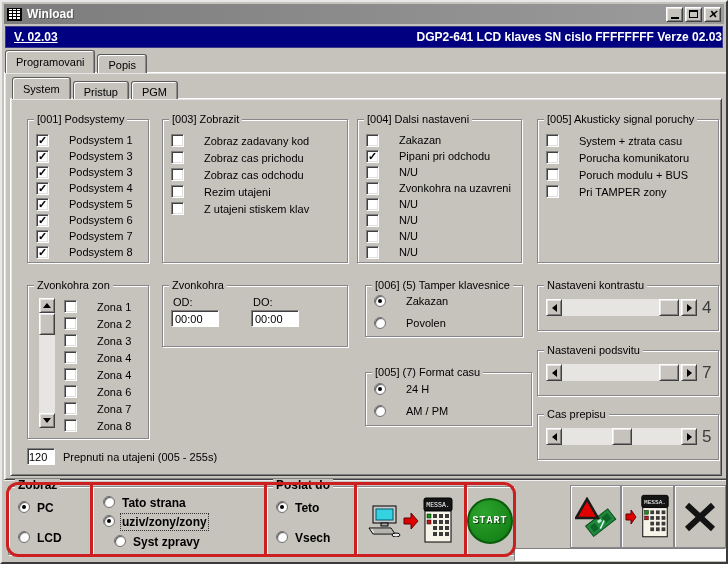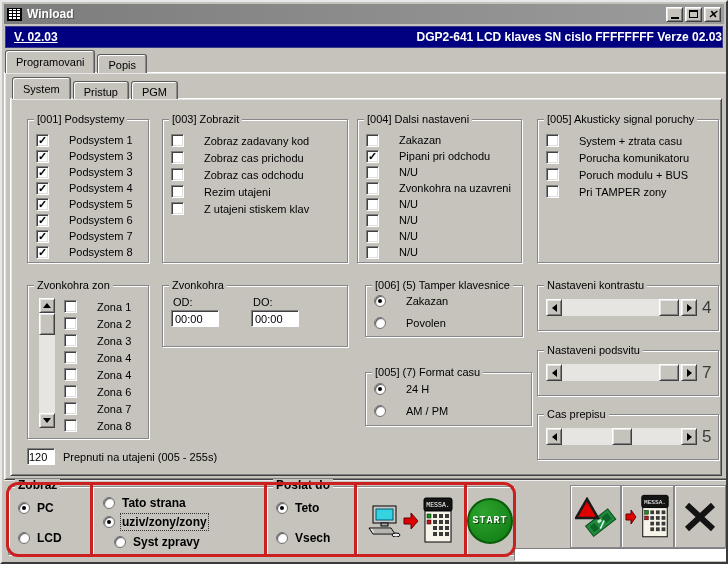--- a/index.html
+++ b/index.html
@@ -67,21 +67,21 @@
   .hscroll{flex:1;height:17px;display:flex}
   .hscroll .sb{width:16px;height:17px}
   .htrack{flex:1;background:#e7e5e1;position:relative}
   .hthumb{position:absolute;top:0;height:100%;width:20px;background:#c6c3bd;border:1px solid;border-color:#fff #404040 #404040 #fff;box-shadow:inset 1px 1px 0 #e6e6e6,inset -1px -1px 0 #808080}
   .sval{font-size:17px;color:#3c3c3c;width:12px;text-align:left}
 
   
   .bottom{position:absolute;top:478px;left:2px;width:724px;height:84px;background:#c6c3bd;border-top:1px solid #efefef}
   .bsec{position:absolute;border:1px solid #87878b;box-shadow:inset 1px 1px 0 #fff,1px 1px 0 #fff;background:#c6c3bd}
   .bsec .legend{font-weight:bold;font-size:12px}
-  .bopt{position:absolute;display:flex;align-items:center;gap:7px;font-size:12px;font-weight:bold;white-space:nowrap}
+  .bopt{position:absolute;display:flex;gap:7px;font-size:12px;font-weight:bold;white-space:nowrap}
   .focused .lbl{outline:1px dotted #333;outline-offset:1px}
   .redbox{position:absolute;left:2px;top:1px;width:510px;height:75px;border:3px solid #cc2020;border-radius:12px;pointer-events:none;z-index:9}
   .reddiv{position:absolute;top:3px;height:71px;width:3px;background:#cc2020;pointer-events:none;z-index:9}
   .cellbtn{position:absolute;display:flex;align-items:center;justify-content:center;border:1px solid #87878b;box-shadow:inset 1px 1px 0 #fff,1px 1px 0 #fff}
   .start{width:46px;height:46px;border-radius:50%;background:radial-gradient(circle at 35% 30%,#2da32d,#0e7a12);border:2px solid #0a5c0a;color:#fff;font-weight:bold;font-size:10px;letter-spacing:1px;display:flex;align-items:center;justify-content:center;font-family:"Liberation Mono",monospace;text-shadow:1px 1px 0 #064006}
   .statusbar{position:absolute;left:510px;top:67px;width:212px;height:13px;background:#fff;border:1px solid;border-color:#808080 #fff #fff #808080}
   .lbl{display:inline-block}
 </style>
 </head>
 <body>

